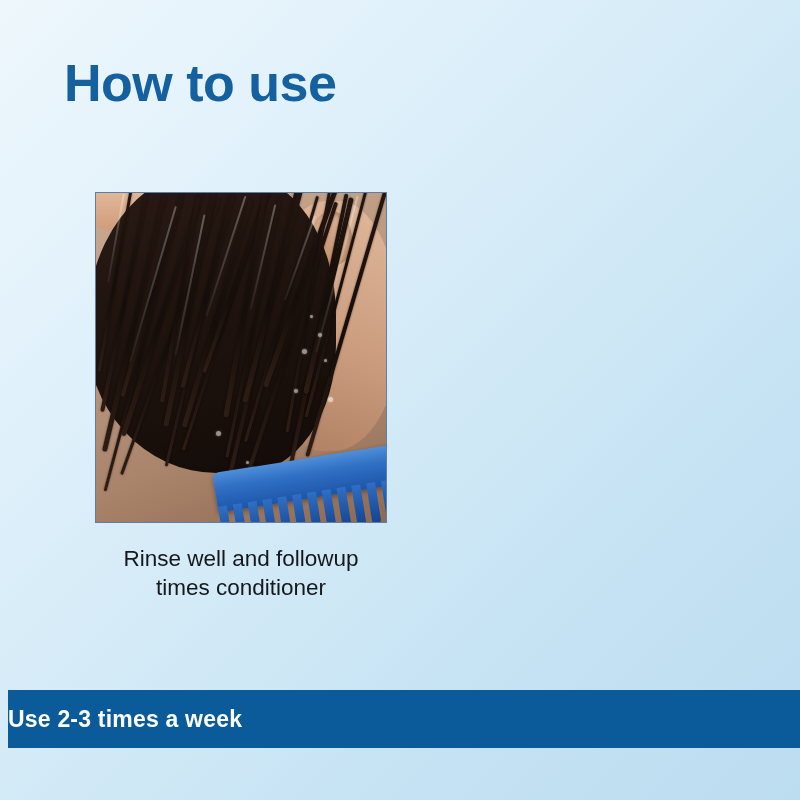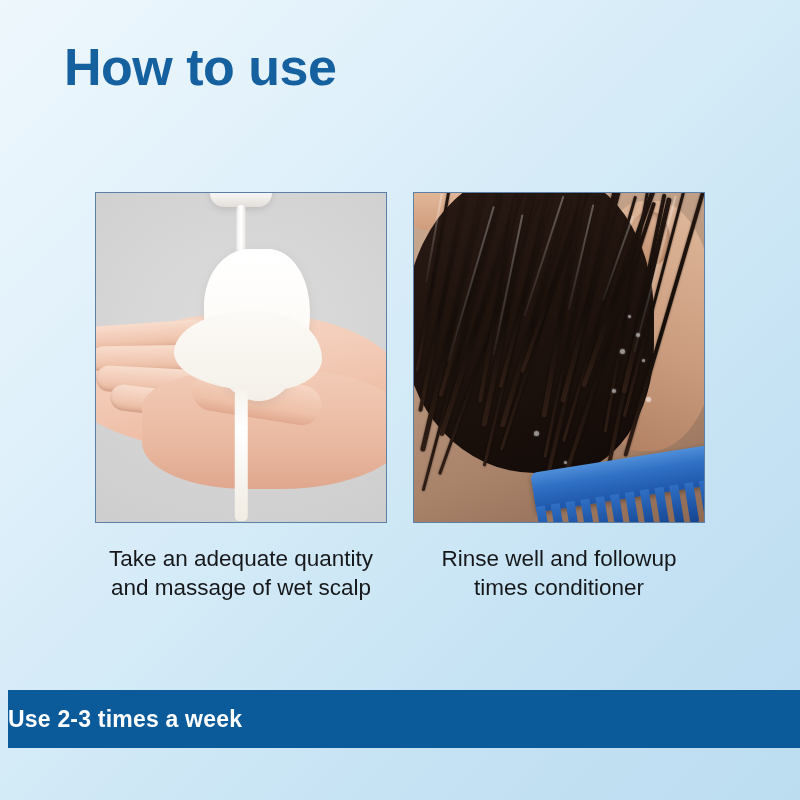--- a/index.html
+++ b/index.html
@@ -19,21 +19,21 @@
     height: 800px;
     background:
       linear-gradient(135deg, #eef7fc 0%, #e3f2fb 22%, #d3eaf7 50%, #c4e2f3 76%, #bcdcf0 100%);
     overflow: hidden;
   }
 
   
   #title {
     position: absolute;
     left: 64px;
-    top: 40px;
+    top: 56px;
     font-size: 52px;
     font-weight: bold;
     letter-spacing: -0.5px;
     color: #15619f;
     line-height: 1.05;
     white-space: nowrap;
   }
 
   
   #steps {
@@ -284,40 +284,20 @@
 </style>
 </head>
 <body>
 
 <div id="poster">
 
   <div id="title">How to use</div>
 
   <div id="steps">
 
-    <div class="step">
-      <div class="photo-frame">
-        <div class="scene-hand">
-          <div class="bottle-cap"></div>
-          <div class="pour-stream"></div>
-          <div class="palm"></div>
-          <div class="finger f1"></div>
-          <div class="finger f2"></div>
-          <div class="finger f3"></div>
-          <div class="finger f4"></div>
-          <div class="palm-low"></div>
-          <div class="thumb"></div>
-          <div class="cream-pool"></div>
-          <div class="cream-spread"></div>
-          <div class="cream-drip"></div>
-        </div>
-      </div>
-      <div class="step-caption">Take an adequate quantity
-and massage of wet scalp</div>
-    </div>
 
     <div class="step">
       <div class="photo-frame">
         <div class="scene-hair">
           <div class="neck"></div>
           <div class="face-side"></div>
           <div class="ear"></div>
           <div class="hand-top"></div>
           <div class="hair-mass"></div>
           <div id="strands">

